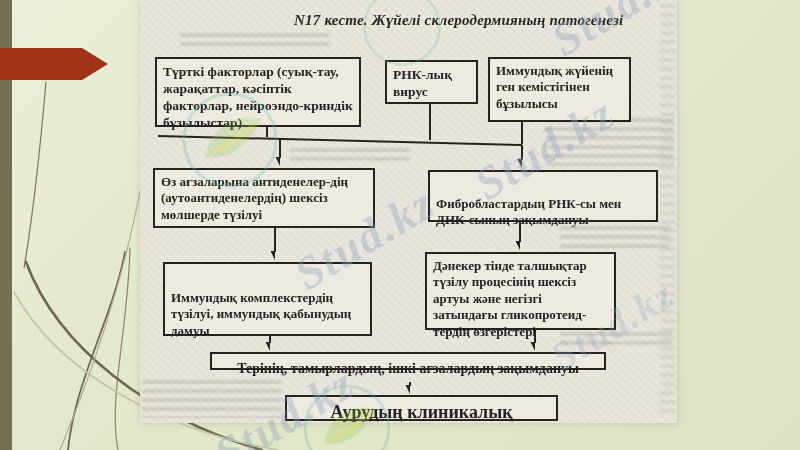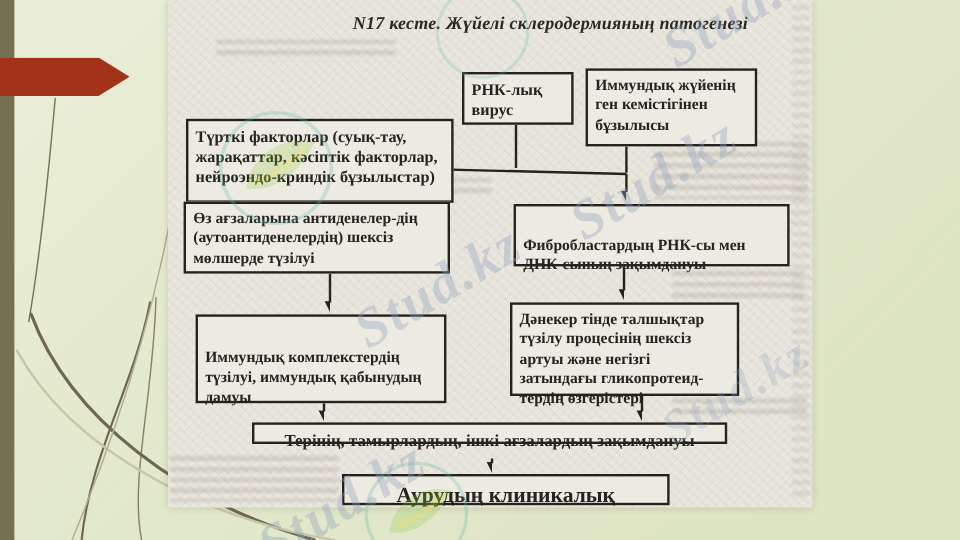--- a/index.html
+++ b/index.html
@@ -31,21 +31,21 @@
   .scan-title{
     position:absolute;top:12px;right:3px;width:380px;
     font-style:italic;font-weight:bold;font-size:15px;color:#2b2923;
     letter-spacing:.2px;
   }
   .node{
     position:absolute;border:2px solid #26231e;background:#edeae1;
     color:#262420;font-weight:bold;font-size:13px;line-height:1.26;
     padding:4px 6px;box-sizing:border-box;
   }
-  .n-trigger{left:15px;top:57px;width:223px;height:70px;font-size:13.5px;margin-top:42px;}
+  .n-trigger{left:15px;top:57px;width:206px;height:70px;font-size:13.5px;}
   .n-rna{left:245px;top:60px;width:93px;height:44px;font-size:13.5px;}
   .n-gene{left:348px;top:57px;width:143px;height:65px;}
   .n-auto{left:13px;top:168px;width:222px;height:60px;}
   .n-fibro{left:288px;top:170px;width:230px;height:52px;padding-top:24px;}
   .n-complex{left:23px;top:262px;width:209px;height:74px;padding-top:26px;}
   .n-connect{left:285px;top:252px;width:191px;height:78px;}
   .n-damage{left:70px;top:352px;width:396px;height:18px;text-align:center;padding-top:6px;font-size:14px;}
   .n-clinical{left:145px;top:395px;width:273px;height:26px;text-align:center;padding-top:4px;font-size:18px;}
   .connectors{position:absolute;left:0;top:0;width:537px;height:423px;}
   

